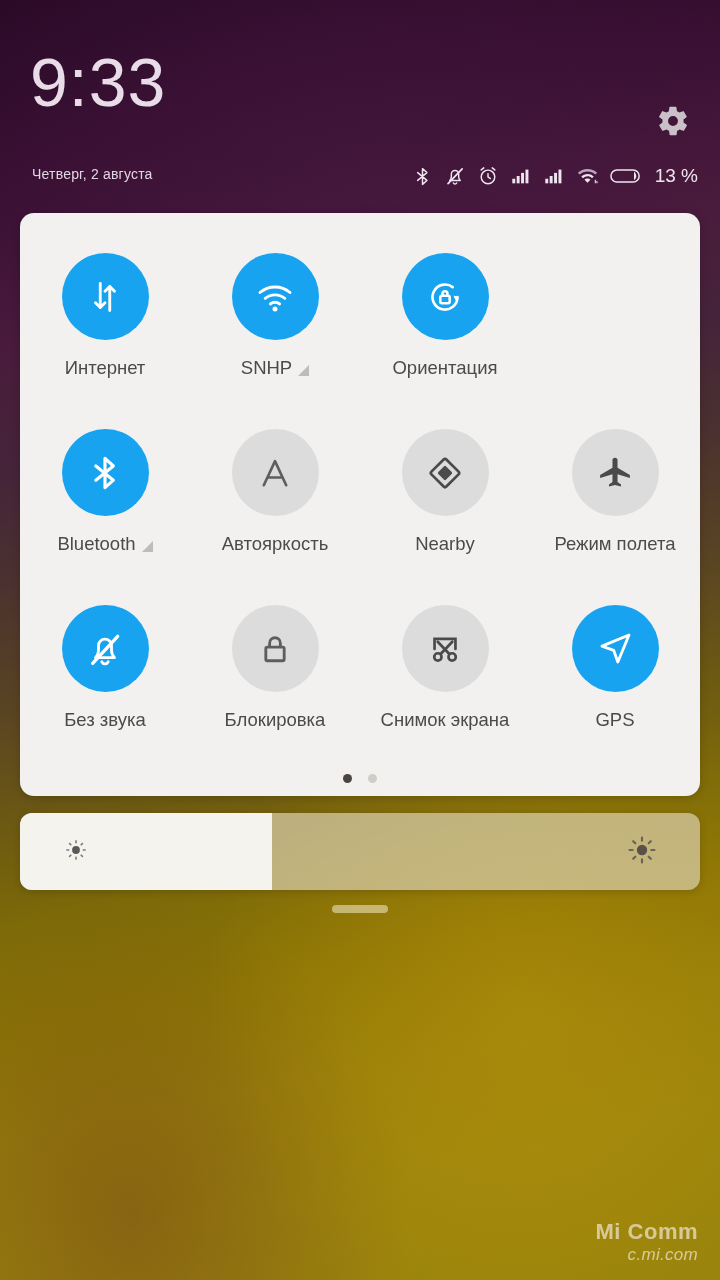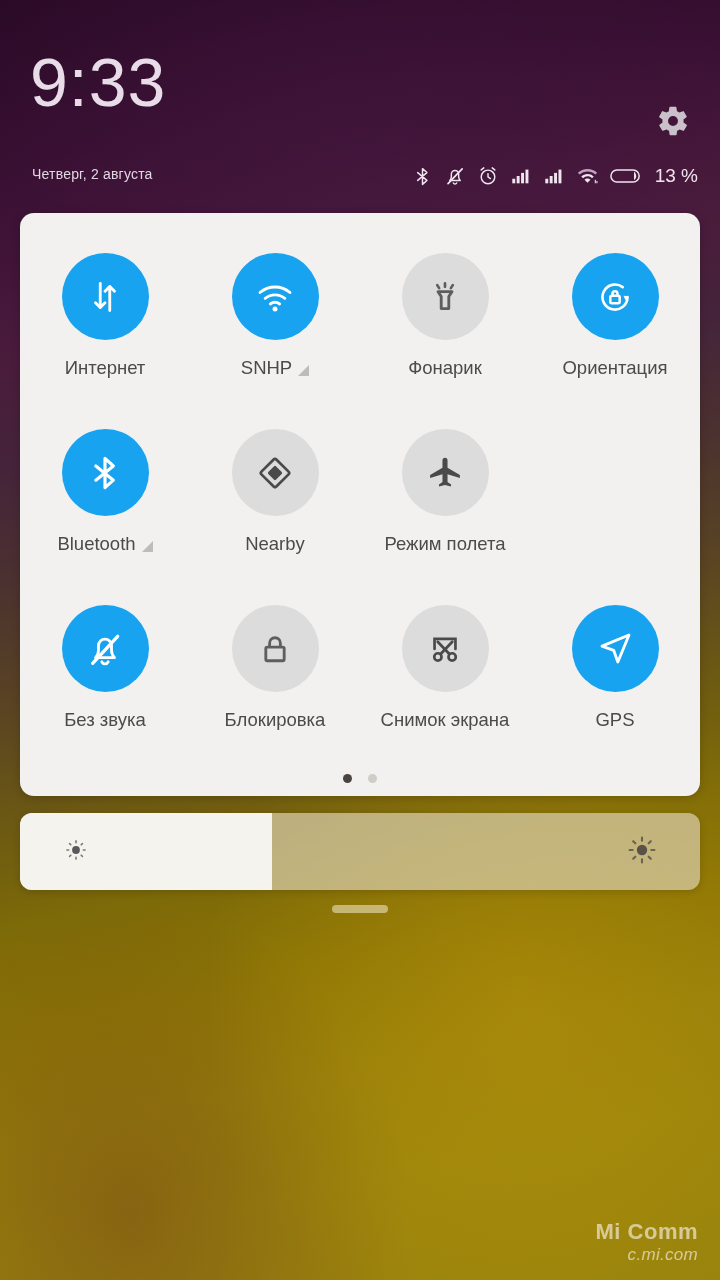--- a/index.html
+++ b/index.html
@@ -292,31 +292,20 @@
             <path fill="none" stroke="#fff" stroke-width="1.7" stroke-linecap="round" d="M9.2 16.2a4.7 4.7 0 0 1 5.6 0"></path>
             <circle cx="12" cy="19.2" r="1.5" fill="#fff"></circle>
           </svg>
         </div>
         <div class="tile-label">
           <span>SNHP</span>
           <i class="tri"></i>
         </div>
       </div>
 
-      <div class="tile">
-        <div class="circle off">
-          <svg viewBox="0 0 24 24" width="38" height="38">
-            <path fill="none" stroke="#5e5e5e" stroke-width="1.8" stroke-linejoin="round" d="M7.6 8.6h8.8l-2 3.1v7.6h-4.8v-7.6z"></path>
-            <path fill="none" stroke="#5e5e5e" stroke-width="1.7" stroke-linecap="round" d="M12 5.6V3.4M8.3 6.4 7.1 4.5M15.7 6.4l1.2-1.9"></path>
-          </svg>
-        </div>
-        <div class="tile-label">
-          <span>Фонарик</span>
-        </div>
-      </div>
 
       <div class="tile">
         <div class="circle on">
           <svg viewBox="0 0 24 24" width="40" height="40">
             <path fill="none" stroke="#fff" stroke-width="1.6" stroke-linecap="round" d="M19.5 12a7.5 7.5 0 1 1-2.9-5.9"></path>
             <path fill="#fff" d="M19.9 11.6l-2.8-.3 1.2 2.7z"></path>
             <rect x="9.2" y="11.2" width="5.6" height="4.6" rx="0.9" fill="none" stroke="#fff" stroke-width="1.5"></rect>
             <path fill="none" stroke="#fff" stroke-width="1.5" d="M10.5 11.2v-1.1a1.5 1.5 0 0 1 3 0v1.1"></path>
           </svg>
         </div>
@@ -333,20 +322,30 @@
           <svg viewBox="0 0 24 24" width="40" height="40">
             <path fill="none" stroke="#fff" stroke-width="1.9" stroke-linejoin="round" stroke-linecap="round" d="M6.5 7.8 L17 16.3 L12 20.8 L12 3.2 L17 7.8 L6.5 16.3"></path>
           </svg>
         </div>
         <div class="tile-label">
           <span>Bluetooth</span>
           <i class="tri"></i>
         </div>
       </div>
 
+      <div class="tile">
+        <div class="circle off">
+          <svg viewBox="0 0 24 24" width="42" height="42">
+            <path fill="none" stroke="#5e5e5e" stroke-width="1.5" stroke-linecap="round" stroke-linejoin="round" d="M5.6 19 12 5.2 18.4 19M8.1 14.6h7.8"></path>
+          </svg>
+        </div>
+        <div class="tile-label">
+          <span>Автояркость</span>
+        </div>
+      </div>
 
       <div class="tile">
         <div class="circle off">
           <svg viewBox="0 0 24 24" width="38" height="38">
             <rect x="12" y="2.6" width="13.3" height="13.3" rx="1.2" fill="none" stroke="#4a4a4a" stroke-width="1.7" transform="rotate(45 12 2.6)"></rect>
             <rect x="12" y="7.2" width="6.8" height="6.8" rx="0.8" fill="#4a4a4a" transform="rotate(45 12 7.2)"></rect>
           </svg>
         </div>
         <div class="tile-label">
           <span>Nearby</span>

